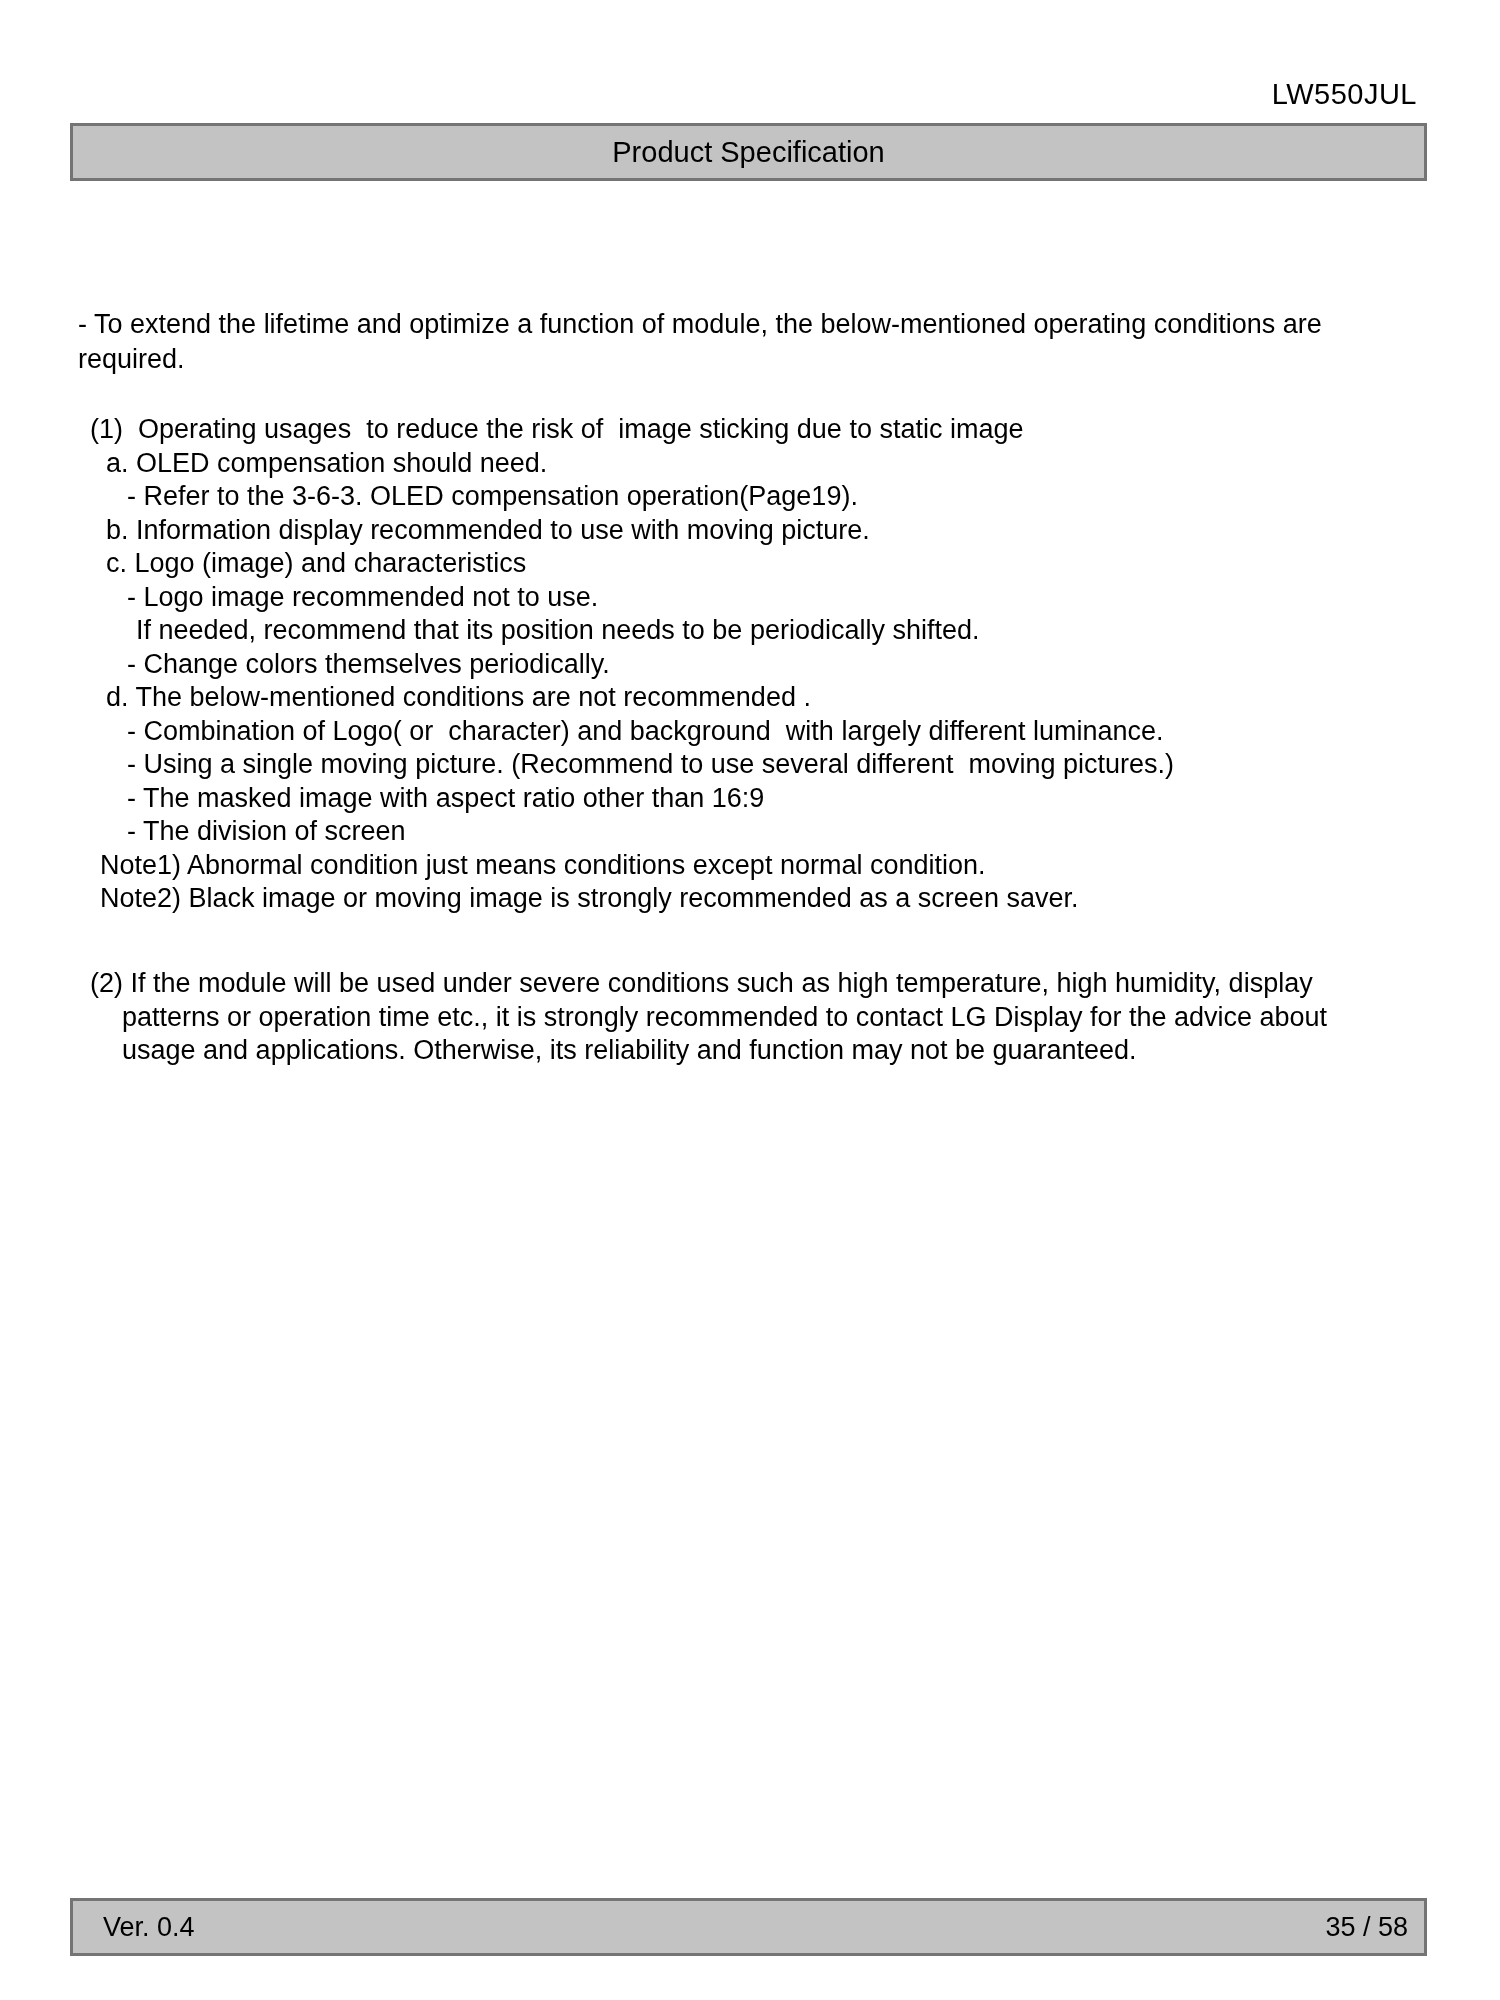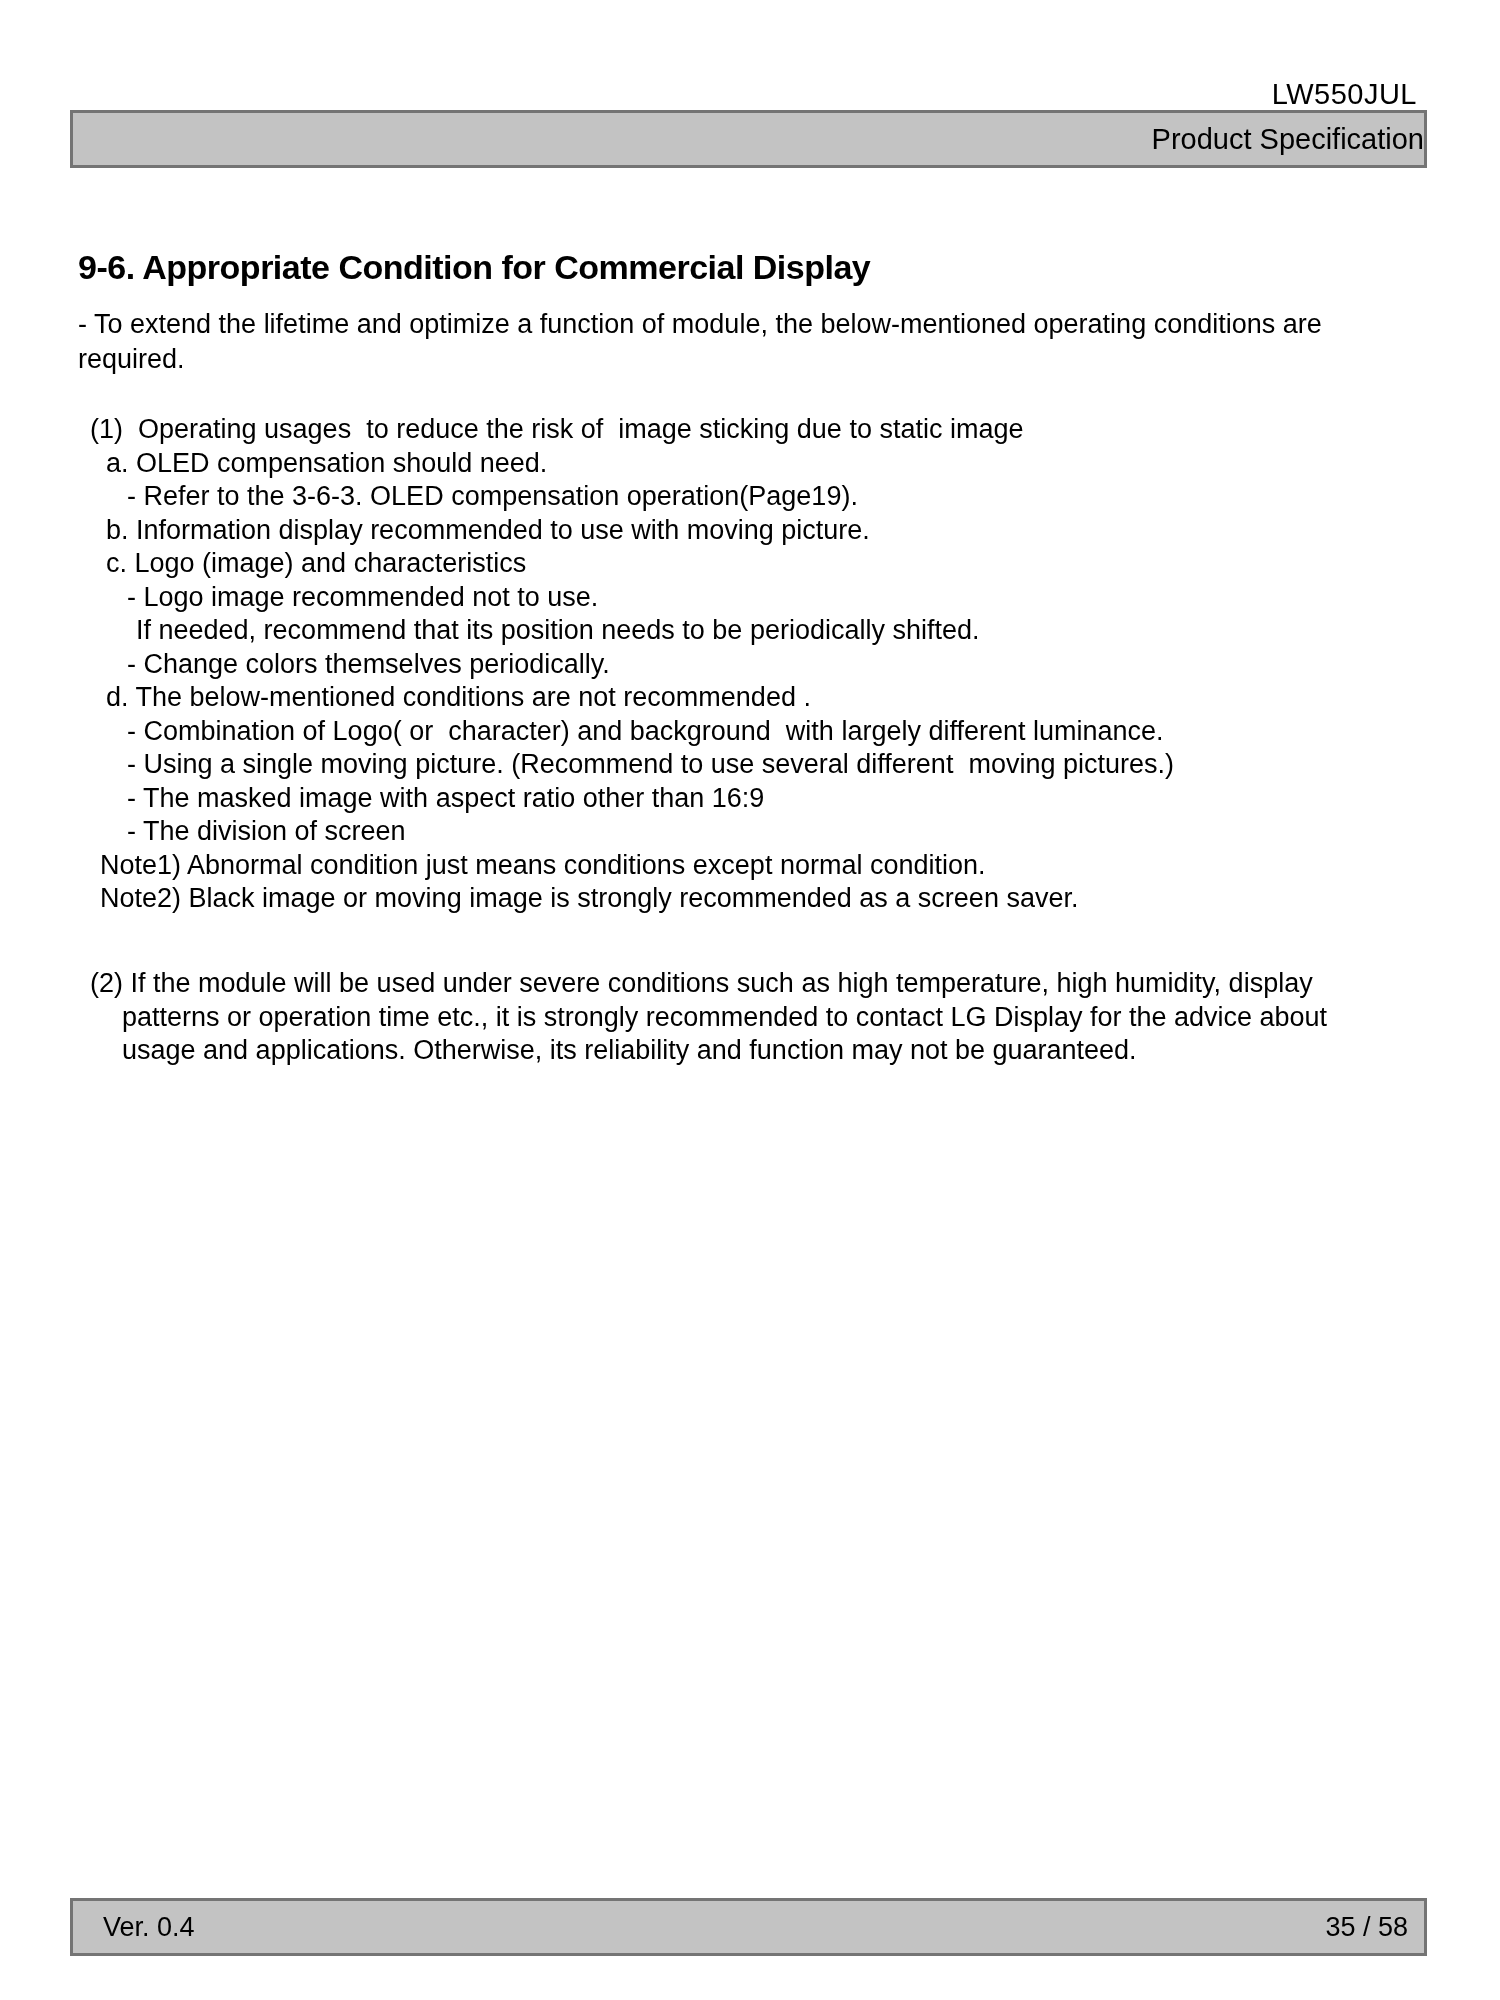--- a/index.html
+++ b/index.html
@@ -33,22 +33,22 @@
     height:58px;
     box-sizing:border-box;
     background:var(--bar-fill);
     border:3px solid var(--bar-border);
     display:flex;
     align-items:center;
     font-size:29px;
     color:var(--text);
   }
   .bar.top-bar{
-    top:110px;
-    justify-content:flex-end;
+    top:123px;
+    justify-content:center;
   }
   .bar.footer-bar{
     top:1898px;
     justify-content:space-between;
     padding:0 16px 0 30px;
     font-size:27px;
     gap:32px;
   }
   .title{
     position:absolute;
@@ -83,21 +83,20 @@
 <body>
 
 <div class="page">
 
   <div class="model">LW550JUL</div>
 
   <div class="bar top-bar">
     <span>Product Specification</span>
   </div>
 
-  <h1 class="title">9-6. Appropriate Condition for Commercial Display</h1>
 
   <div class="textblock intro"><div class="line ind0">- To extend the lifetime and optimize a function of module, the below-mentioned operating conditions are</div><div class="line ind0">required.</div></div>
 
   <div class="textblock list1"><div class="line ind1">(1)  Operating usages  to reduce the risk of  image sticking due to static image</div><div class="line ind2">a. OLED compensation should need.</div><div class="line ind3">- Refer to the 3-6-3. OLED compensation operation(Page19).</div><div class="line ind2">b. Information display recommended to use with moving picture.</div><div class="line ind2">c. Logo (image) and characteristics</div><div class="line ind3">- Logo image recommended not to use.</div><div class="line ind4">If needed, recommend that its position needs to be periodically shifted.</div><div class="line ind3">- Change colors themselves periodically.</div><div class="line ind2">d. The below-mentioned conditions are not recommended .</div><div class="line ind3">- Combination of Logo( or  character) and background  with largely different luminance.</div><div class="line ind3">- Using a single moving picture. (Recommend to use several different  moving pictures.)</div><div class="line ind3">- The masked image with aspect ratio other than 16:9</div><div class="line ind3">- The division of screen</div><div class="line ind5">Note1) Abnormal condition just means conditions except normal condition.</div><div class="line ind5">Note2) Black image or moving image is strongly recommended as a screen saver.</div></div>
 
   <div class="textblock list2"><div class="line ind1">(2) If the module will be used under severe conditions such as high temperature, high humidity, display</div><div class="line ind6">patterns or operation time etc., it is strongly recommended to contact LG Display for the advice about</div><div class="line ind6">usage and applications. Otherwise, its reliability and function may not be guaranteed.</div></div>
 
   <div class="bar footer-bar">
     <span>Ver. 0.4</span>
     <span>35 / 58</span>

